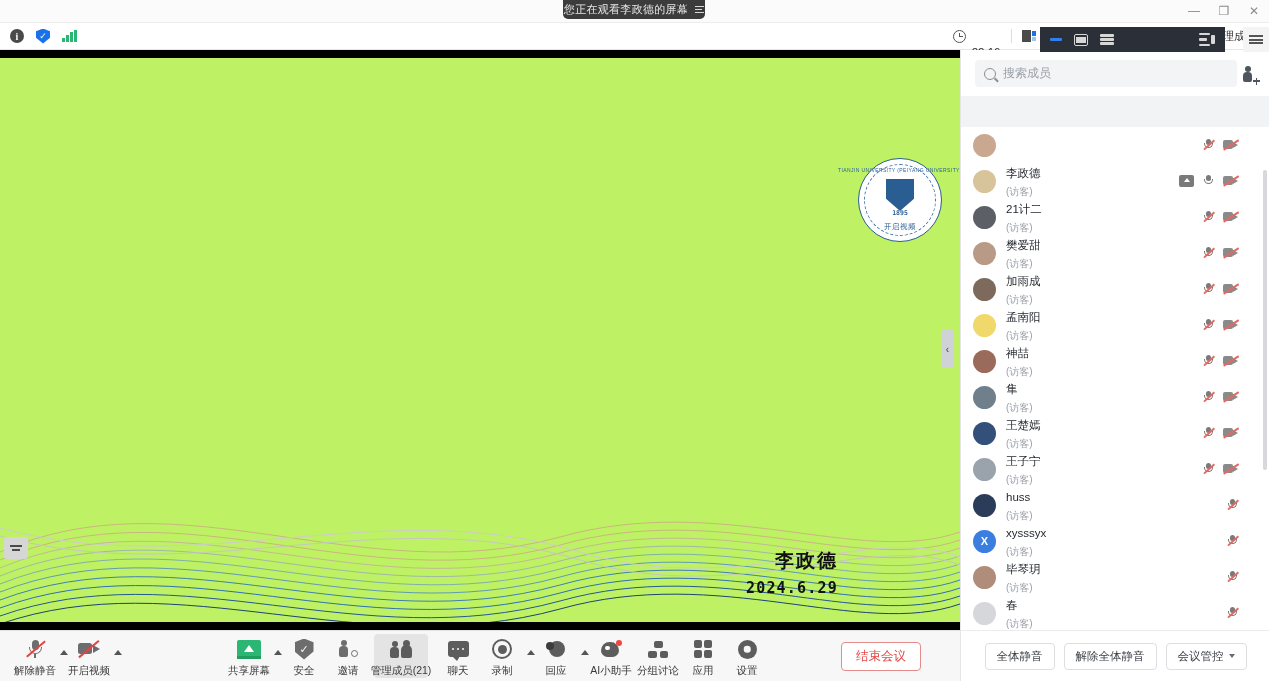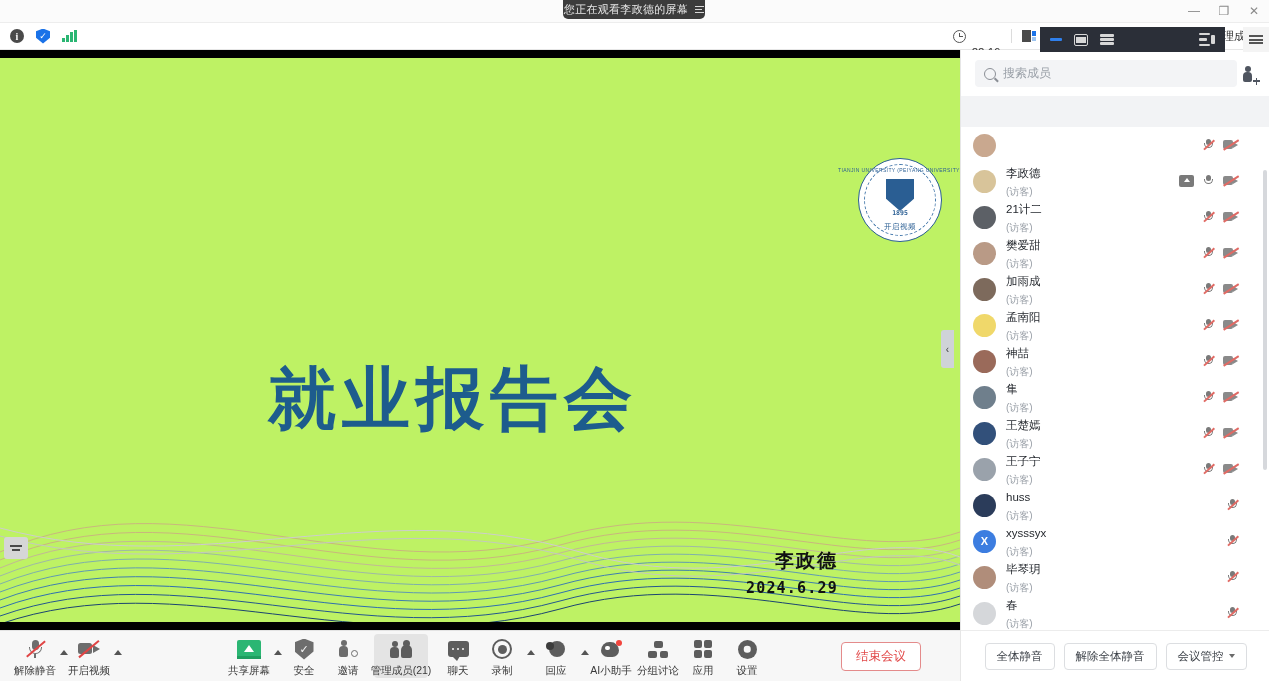--- a/index.html
+++ b/index.html
@@ -410,21 +410,20 @@
       </div>
 
       <div class="seal">
         <div class="ring2"></div>
         <div class="en">TIANJIN UNIVERSITY (PEIYANG UNIVERSITY)</div>
         <div class="shield"></div>
         <div class="yr">1895</div>
         <div class="cn">开启视频</div>
       </div>
 
-      <div class="slide-title">就业报告会</div>
       <div class="slide-author">李政德</div>
       <div class="slide-date">2024.6.29</div>
     </div>
 
     <div class="anno-badge">
         <i></i>
         <i></i>
       </div>
   </div>
 

